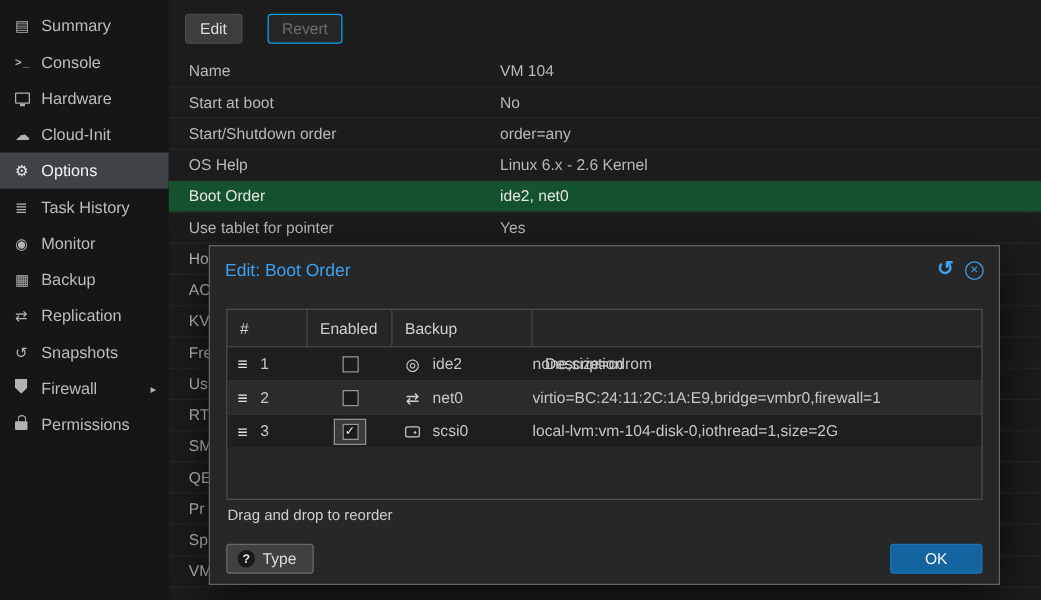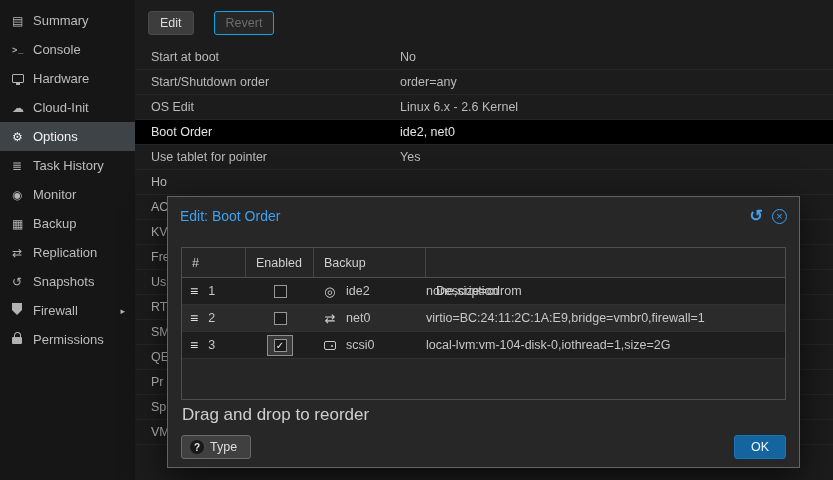--- a/index.html
+++ b/index.html
@@ -37,21 +37,21 @@
   .main { position:absolute; left:135px; top:0; right:0; height:100%; background:#1c1c1c; }
   .toolbar { height:45px; display:flex; align-items:center; padding-left:13px; gap:20px; }
   .btn { font-size:12.5px; border-radius:3px; padding:4px 11px; cursor:pointer; display:inline-flex; align-items:center; }
   .btn-edit { background:#3d3d3d; color:#dcdcdc; border:1px solid #4a4a4a; }
   .btn-revert { background:#262626; color:#6c6c6c; border:1px solid #0ea5e9; cursor:default; }
 
   .opt-row { height:25px; display:flex; align-items:center; font-size:12.5px;
     border-bottom:1px solid #262626; color:#b9b9b9; }
   .opt-name { padding-left:16px; width:265px; flex:0 0 265px; white-space:nowrap; overflow:hidden; }
   .opt-value { flex:1; white-space:nowrap; overflow:hidden; }
-  .opt-row.selected { background:#000000; color:#e4e4e4; }
+  .opt-row.selected { background:#14532d; color:#e4e4e4; }
 
   
   .modal {
     position:absolute; left:167px; top:196px; width:633px; height:272px;
     background:#272727; border:1px solid #5f6468;
     box-shadow:0 10px 34px rgba(0,0,0,.65); z-index:10;
   }
   .modal-header { height:38px; display:flex; align-items:center; padding:0 12px; }
   .modal-title { color:#3da2f1; font-size:14px; }
   .header-tools { margin-left:auto; display:flex; gap:9px; align-items:center; }
@@ -81,27 +81,27 @@
   .drag { font-size:14px; color:#e0e0e0; cursor:grab; line-height:1; }
   .checkbox { width:13px; height:13px; border:1px solid #979797; background:#1b1b1b;
     display:flex; align-items:center; justify-content:center; font-size:10px; color:#efefef; cursor:pointer; }
   .checkbox.checked::after { content:"✓"; }
   .editor-box { width:26px; height:21px; background:#3a3a3a; border:1px solid #8d8d8d;
     display:flex; align-items:center; justify-content:center; }
   .dev-glyph { width:16px; text-align:center; font-size:13px; color:#cfcfcf; }
   .hdd-icon { width:12px; height:9px; border:1px solid #c8c8c8; border-radius:2px; position:relative; display:inline-block; }
   .hdd-icon::after { content:""; position:absolute; right:2px; bottom:2px; width:2px; height:2px;
     background:#c8c8c8; border-radius:50%; }
-  .hint { position:absolute; left:14px; top:208px; font-size:17px; color:#cfcfcf; }
+  .hint { position:absolute; left:14px; top:208px; font-size:12px; color:#cfcfcf; }
 
   .modal-footer { position:absolute; left:13px; right:13px; bottom:8px; display:flex; align-items:center; }
   .btn-help { background:#404040; border:1px solid #6a6a6a; color:#dddddd; gap:6px; padding:4px 13px 4px 8px; }
   .help-circle { width:14px; height:14px; border-radius:50%; background:#181818; color:#e2e2e2;
     font-size:10px; font-weight:bold; display:flex; align-items:center; justify-content:center; }
-  .btn-ok { margin-left:auto; background:#1464a0; border:1px solid #1a74b8; color:#f2f7fb; padding:4px 16px; }
+  .btn-ok { margin-left:auto; background:#1464a0; border:1px solid #1a74b8; color:#f2f7fb; padding:4px 27px; }
 </style>
 </head>
 <body>
 
 <div class="page">
 
   <div class="sidebar">
     <div class="side-item">
       <span class="si-icon">▤</span>
       <span>Summary</span>
@@ -153,29 +153,33 @@
     </div>
   </div>
 
   <div class="main">
     <div class="toolbar">
       <span class="btn btn-edit">Edit</span>
       <span class="btn btn-revert">Revert</span>
     </div>
     <div class="opt-table">
       <div class="opt-row">
+        <span class="opt-name">Name</span>
+        <span class="opt-value">VM 104</span>
+      </div>
+      <div class="opt-row">
         <span class="opt-name">Start at boot</span>
         <span class="opt-value">No</span>
       </div>
       <div class="opt-row">
         <span class="opt-name">Start/Shutdown order</span>
         <span class="opt-value">order=any</span>
       </div>
       <div class="opt-row">
-        <span class="opt-name">OS Edit</span>
+        <span class="opt-name">OS Help</span>
         <span class="opt-value">Linux 6.x - 2.6 Kernel</span>
       </div>
       <div class="opt-row selected">
         <span class="opt-name">Boot Order</span>
         <span class="opt-value">ide2, net0</span>
       </div>
       <div class="opt-row">
         <span class="opt-name">Use tablet for pointer</span>
         <span class="opt-value">Yes</span>
       </div>

